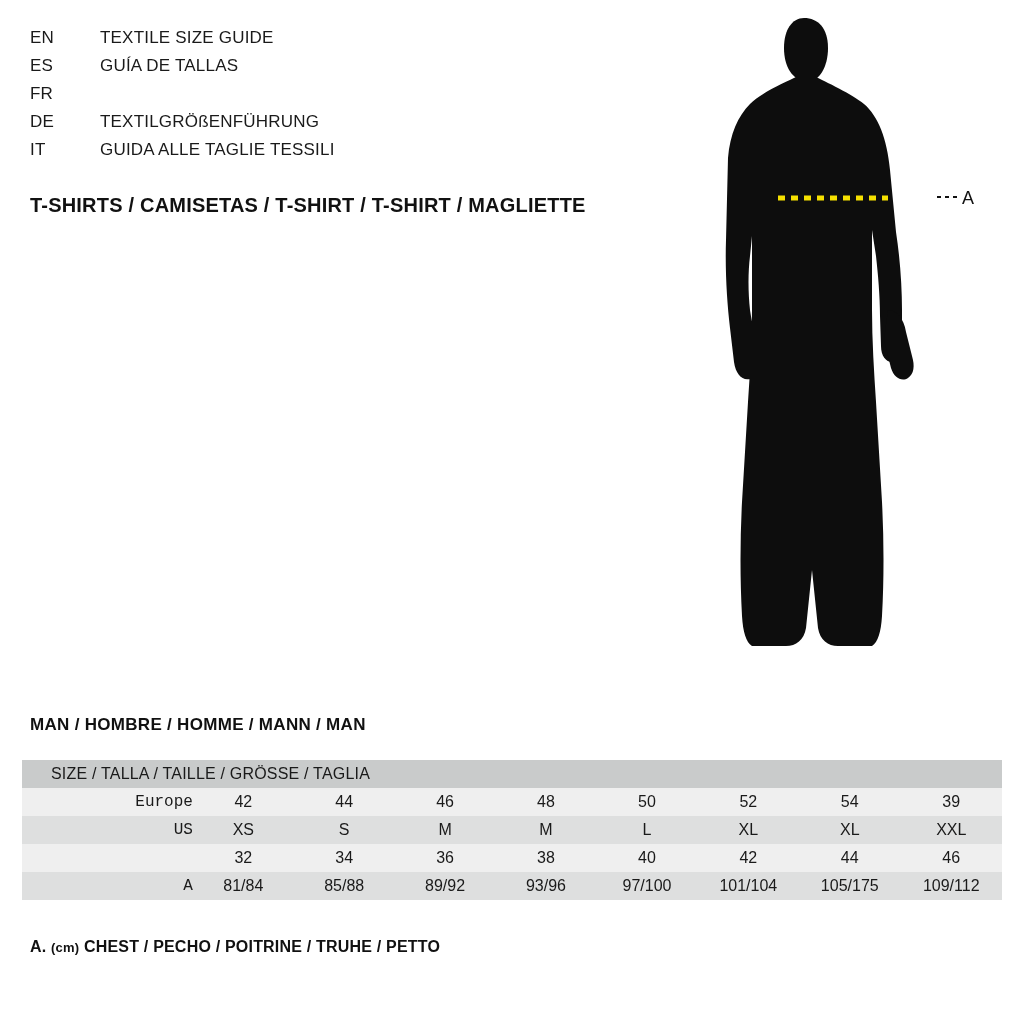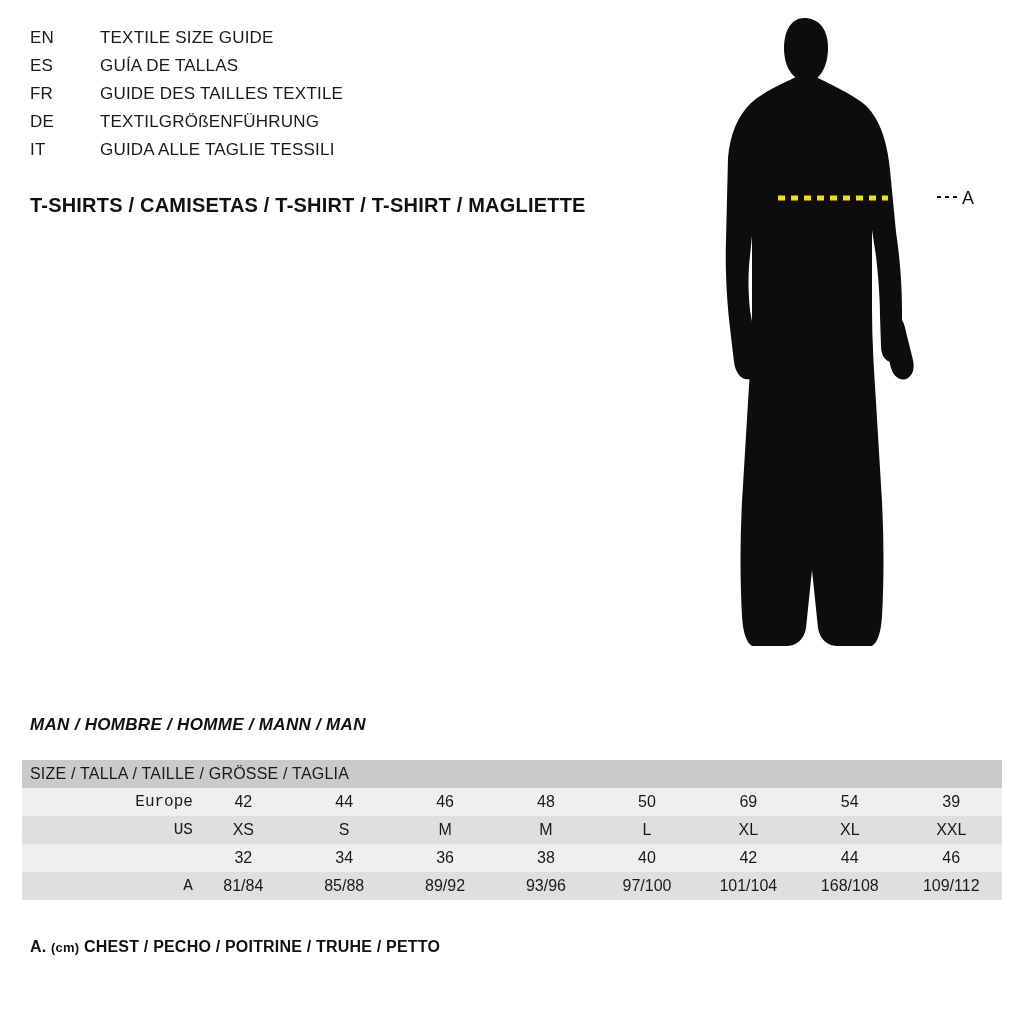--- a/index.html
+++ b/index.html
@@ -82,21 +82,20 @@
 
   
   .table-title {
     position: absolute;
     left: 30px;
     top: 715px;
     font-size: 17px;
     font-weight: bold;
     letter-spacing: .3px;
     color: #111;
-    font-style: italic;
   }
 
   table.size-table {
     position: absolute;
     left: 22px;
     top: 760px;
     width: 980px;
     border-collapse: collapse;
     font-size: 16px;
   }
@@ -104,21 +103,21 @@
   table.size-table td {
     padding: 0;
     height: 28px;
     vertical-align: middle;
     font-weight: normal;
     color: #1a1a1a;
   }
   table.size-table tr.head-row th {
     background: #c9cbcb;
     text-align: left;
-    padding-left: 8px;
+    padding-left: 29px;
     font-size: 16px;
     letter-spacing: .2px;
   }
   table.size-table tr.zebra-light td { background: #efefef; }
   table.size-table tr.zebra-dark td { background: #dedfdf; }
 
   table.size-table td.rowlabel {
     text-align: right;
     padding-left: 24px;
     width: 150px;
@@ -151,21 +150,20 @@
   <div class="lang-row">
     <span class="lang-code">EN</span>
     <span class="lang-text">TEXTILE SIZE GUIDE</span>
   </div>
   <div class="lang-row">
     <span class="lang-code">ES</span>
     <span class="lang-text">GUÍA DE TALLAS</span>
   </div>
   <div class="lang-row">
     <span class="lang-code">FR</span>
-    <span class="lang-text">GUIDE DES TAILLES TEXTILE</span>
   </div>
   <div class="lang-row">
     <span class="lang-code">DE</span>
     <span class="lang-text">TEXTILGRÖßENFÜHRUNG</span>
   </div>
   <div class="lang-row">
     <span class="lang-code">IT</span>
     <span class="lang-text">GUIDA ALLE TAGLIE TESSILI</span>
   </div>
 </div>
@@ -235,21 +233,21 @@
     </tr>
   </thead>
   <tbody>
     <tr class="zebra-light">
       <td class="rowlabel">Europe</td>
       <td class="val">42</td>
       <td class="val">44</td>
       <td class="val">46</td>
       <td class="val">48</td>
       <td class="val">50</td>
-      <td class="val">69</td>
+      <td class="val">52</td>
       <td class="val">54</td>
       <td class="val">39</td>
     </tr>
     <tr class="zebra-dark">
       <td class="rowlabel">US</td>
       <td class="val">XS</td>
       <td class="val">S</td>
       <td class="val">M</td>
       <td class="val">M</td>
       <td class="val">L</td>
@@ -269,21 +267,21 @@
       <td class="val">46</td>
     </tr>
     <tr class="zebra-dark">
       <td class="rowlabel">A</td>
       <td class="val">81/84</td>
       <td class="val">85/88</td>
       <td class="val">89/92</td>
       <td class="val">93/96</td>
       <td class="val">97/100</td>
       <td class="val">101/104</td>
-      <td class="val">168/108</td>
+      <td class="val">105/175</td>
       <td class="val">109/112</td>
     </tr>
   </tbody>
 </table>
 
 <div class="footnote">
   <span>A.</span>
   <span class="small">(cm)</span>
   <span>CHEST / PECHO / POITRINE / TRUHE / PETTO</span>
 </div>

